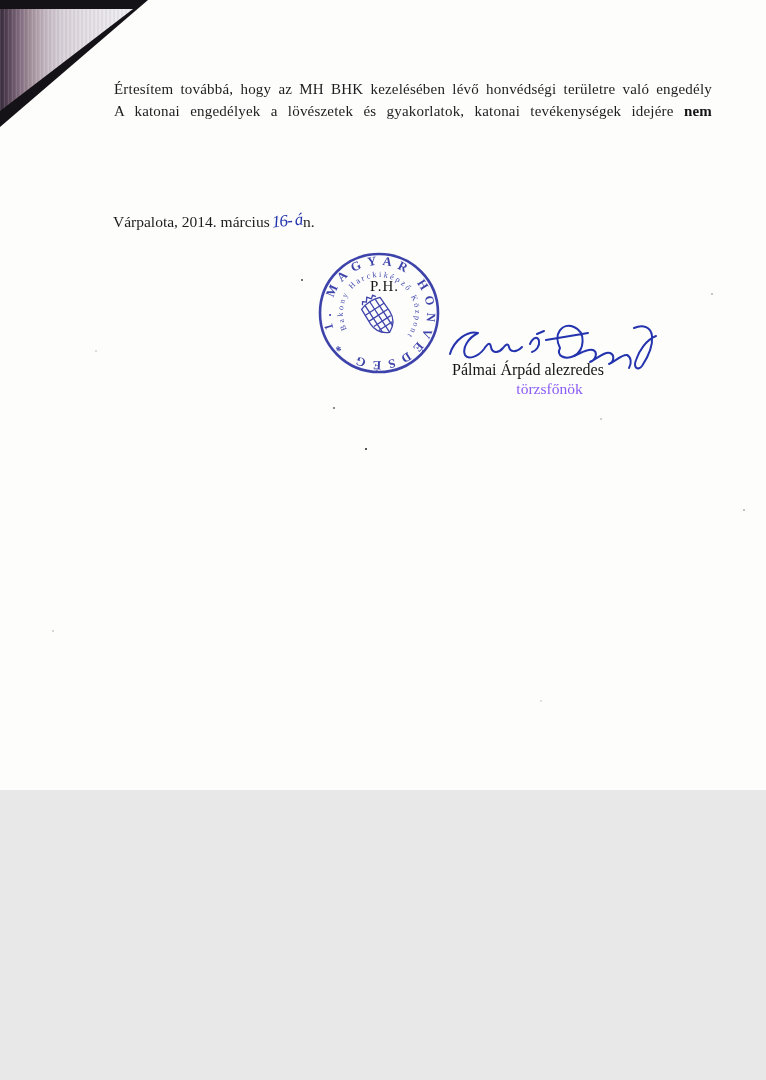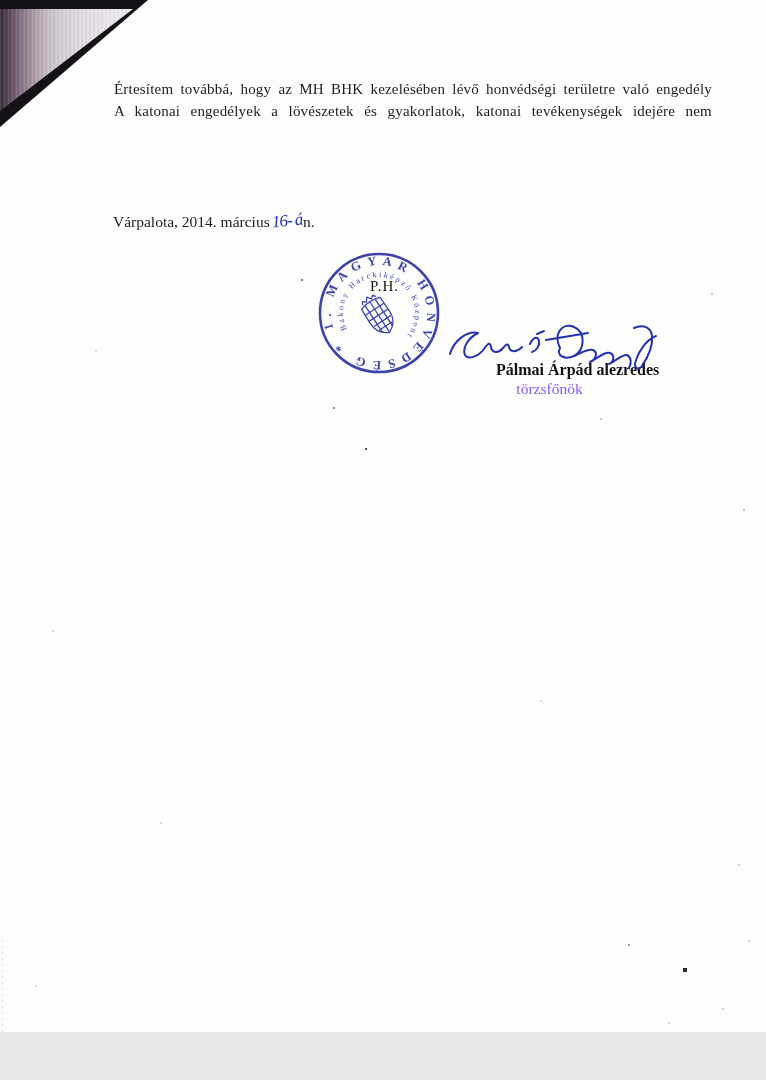--- a/index.html
+++ b/index.html
@@ -1,18 +1,18 @@
 <!DOCTYPE html>
 <html><head>
 <meta charset="utf-8">
 <style>
   html,body { margin:0; padding:0; background:#e8e8e8; }
   .page {
     position:relative;
-    width:766px; height:1032px;
+    width:766px; height:790px;
     background:#fdfdfc;
     overflow:hidden;
     font-family:"Liberation Serif","DejaVu Serif",serif;
     color:#1d1d1f;
   }
 
   
   .corner-black {
     position:absolute; left:0; top:0; width:152px; height:132px;
     clip-path:polygon(0 0, 148px 0, 0 127px);
@@ -28,21 +28,21 @@
 
   
   .body-text {
     position:absolute; left:64px; top:78px; width:648px;
     font-size:15px; line-height:22px;
     letter-spacing:.2px;
   }
   .line { text-align:left; }
   .line.jfull { text-align:justify; text-align-last:justify; }
   .line.indent { text-indent:50px; }
-  .line b { font-weight:normal; color:#141416; }
+  .line b { font-weight:bold; color:#141416; }
 
   
   .dateline {
     position:absolute; left:113px; top:211px;
     font-size:15.5px; line-height:22px; white-space:nowrap;
   }
   .hand {
     display:inline-block;
     color:#2434ad;
     font-style:italic;
@@ -60,22 +60,22 @@
   }
 
   
   .stamp { position:absolute; left:309px; top:243px; z-index:2; opacity:.92; }
 
   
   .signature { position:absolute; left:438px; top:310px; z-index:4; }
 
   .signer-name {
     position:absolute; left:452px; top:361px;
-    font-size:16px; font-weight:bold; color:#141414;
-    white-space:nowrap; z-index:3;margin-left:44px;
+    font-size:16px; font-weight:normal; color:#141414;
+    white-space:nowrap; z-index:3;
   }
   .signer-title {
     position:absolute; left:452px; top:380px; width:195px;
     text-align:center; font-size:15.5px; color:#8b5cf6;
   }
 
   
   .noise {
     position:absolute; left:0; top:0; width:2px; height:2px; background:transparent;
     box-shadow:

